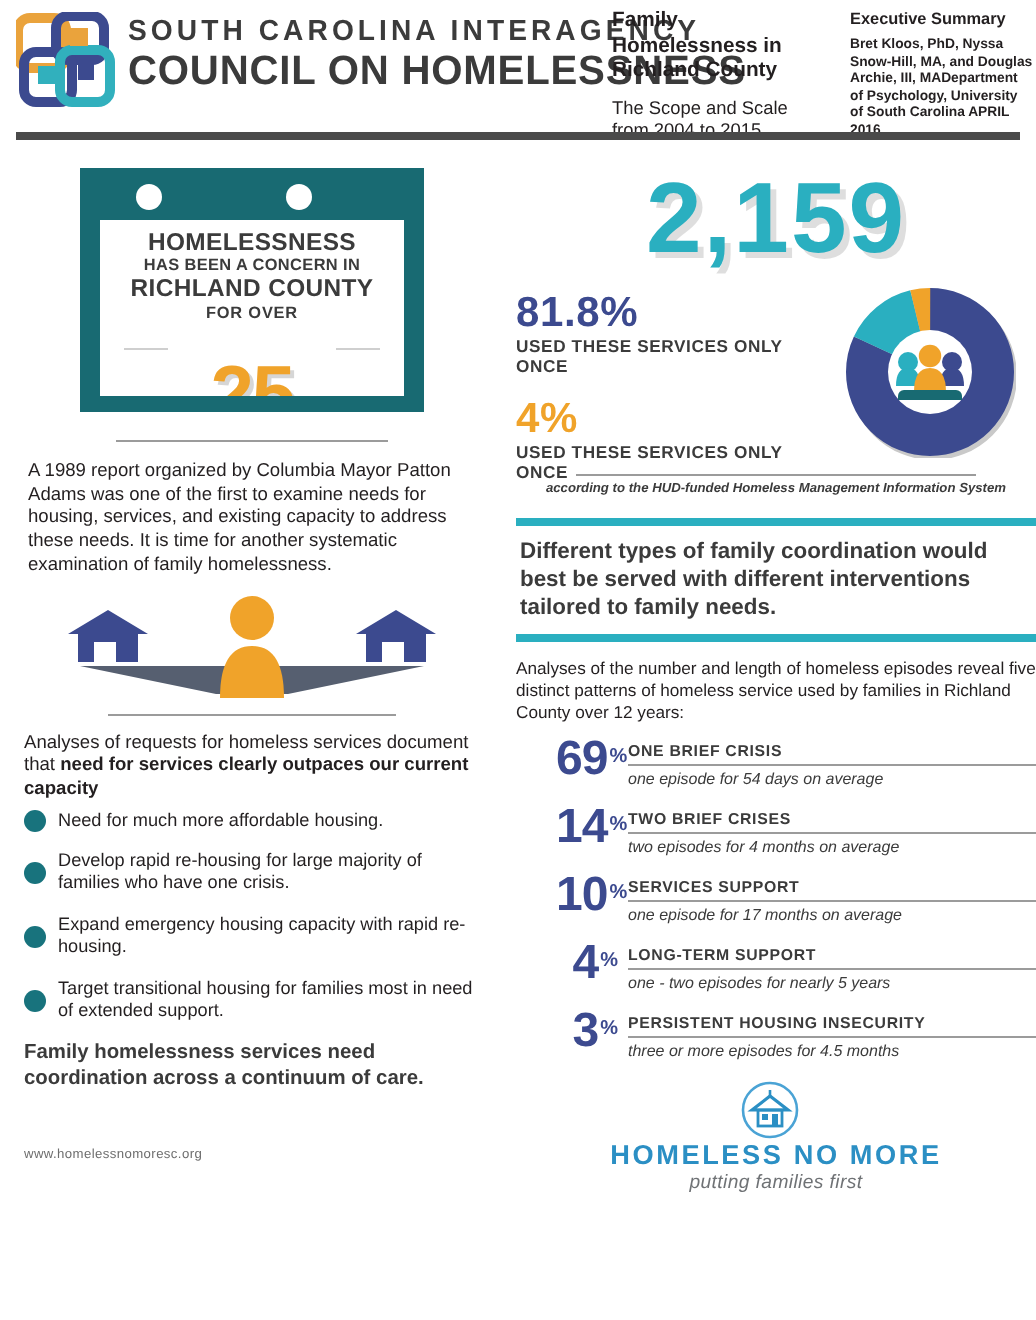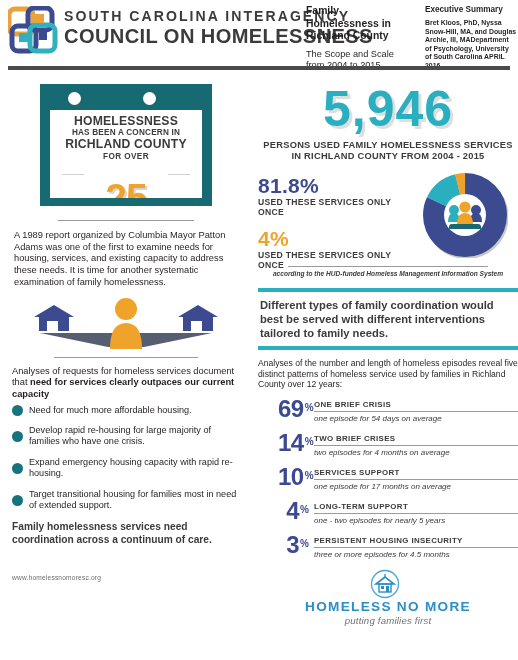--- a/index.html
+++ b/index.html
@@ -214,22 +214,21 @@
         </div>
       </div>
 
       <div class="closing">Family homelessness services need coordination across a continuum of care.</div>
       <div class="site">www.homelessnomoresc.org</div>
     </div>
   </div>
 
   <div class="right-col">
 
-    <div class="bignum">5,946</div>
-    <div class="bigcap">PERSONS USED FAMILY HOMELESSNESS SERVICES IN RICHLAND COUNTY FROM 2004 - 2015</div>
+    <div class="bignum">2,159</div>
 
     <div class="stats-row">
       <div class="stats-left">
         <div class="pct-big">81.8%</div>
         <div class="pct-cap">USED THESE SERVICES ONLY ONCE</div>
         <div class="pct-gap"></div>
         <div class="pct-big orange">4%</div>
         <div class="pct-cap">USED THESE SERVICES ONLY ONCE</div>
       </div>
 

